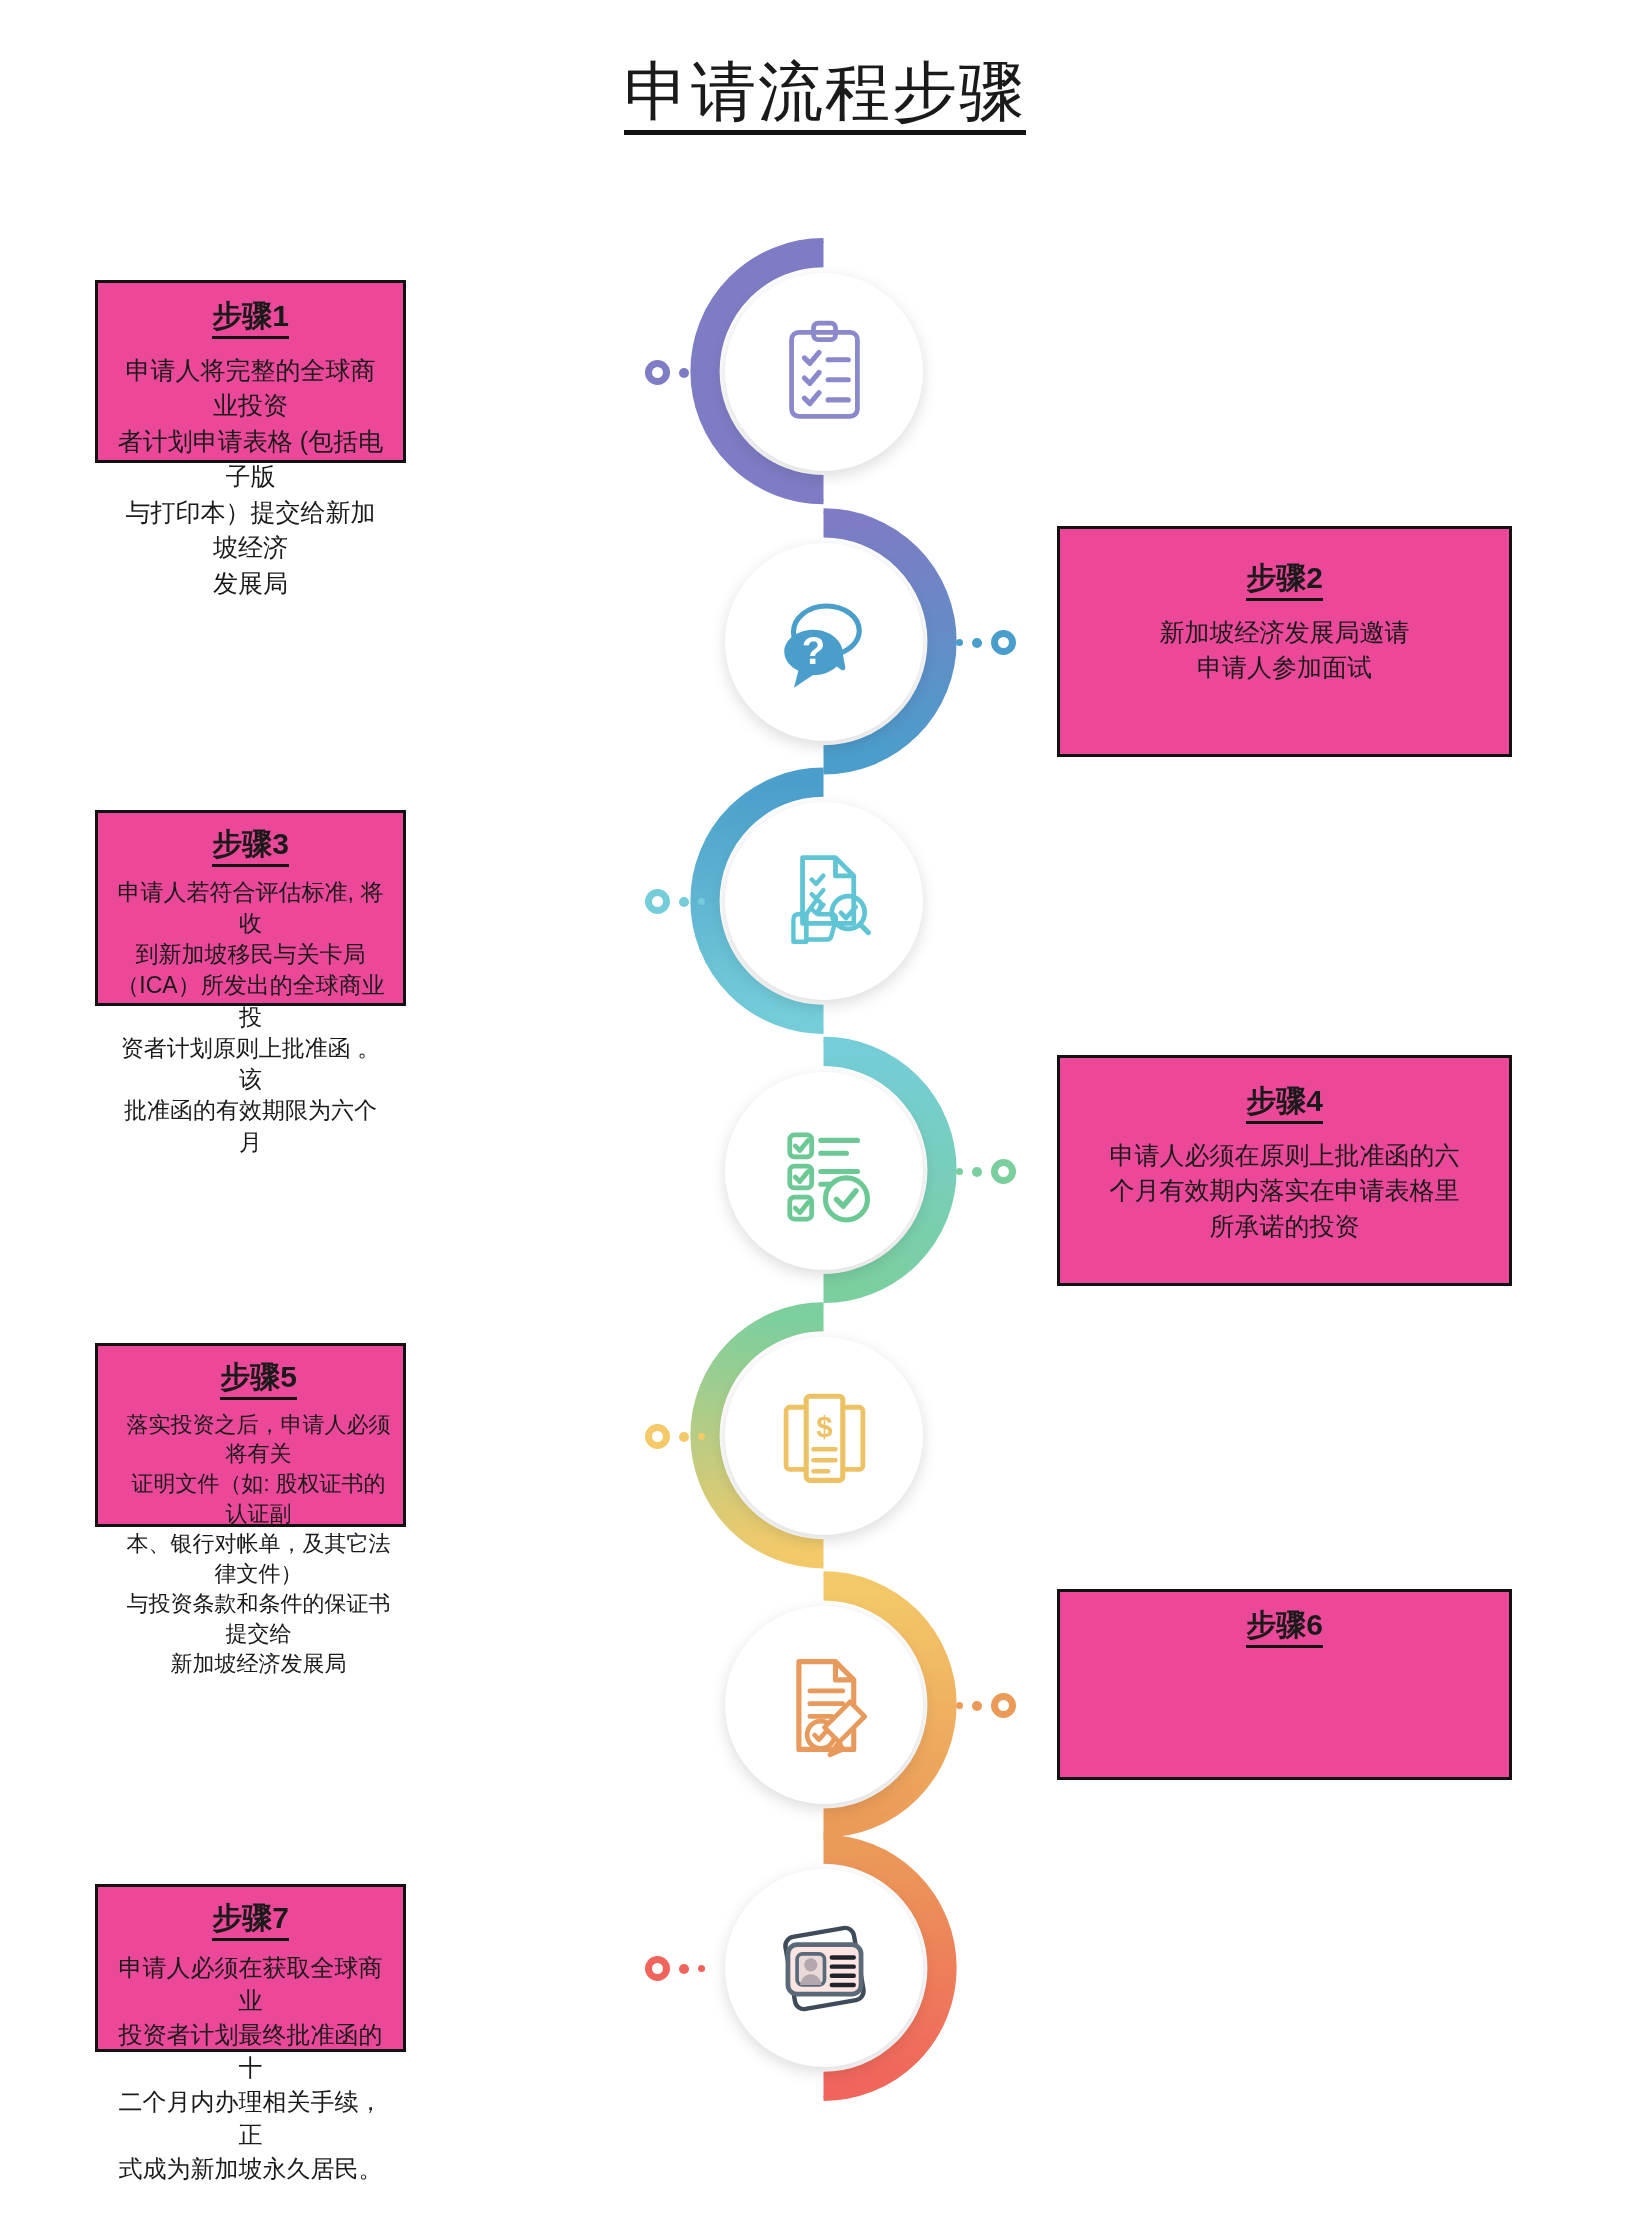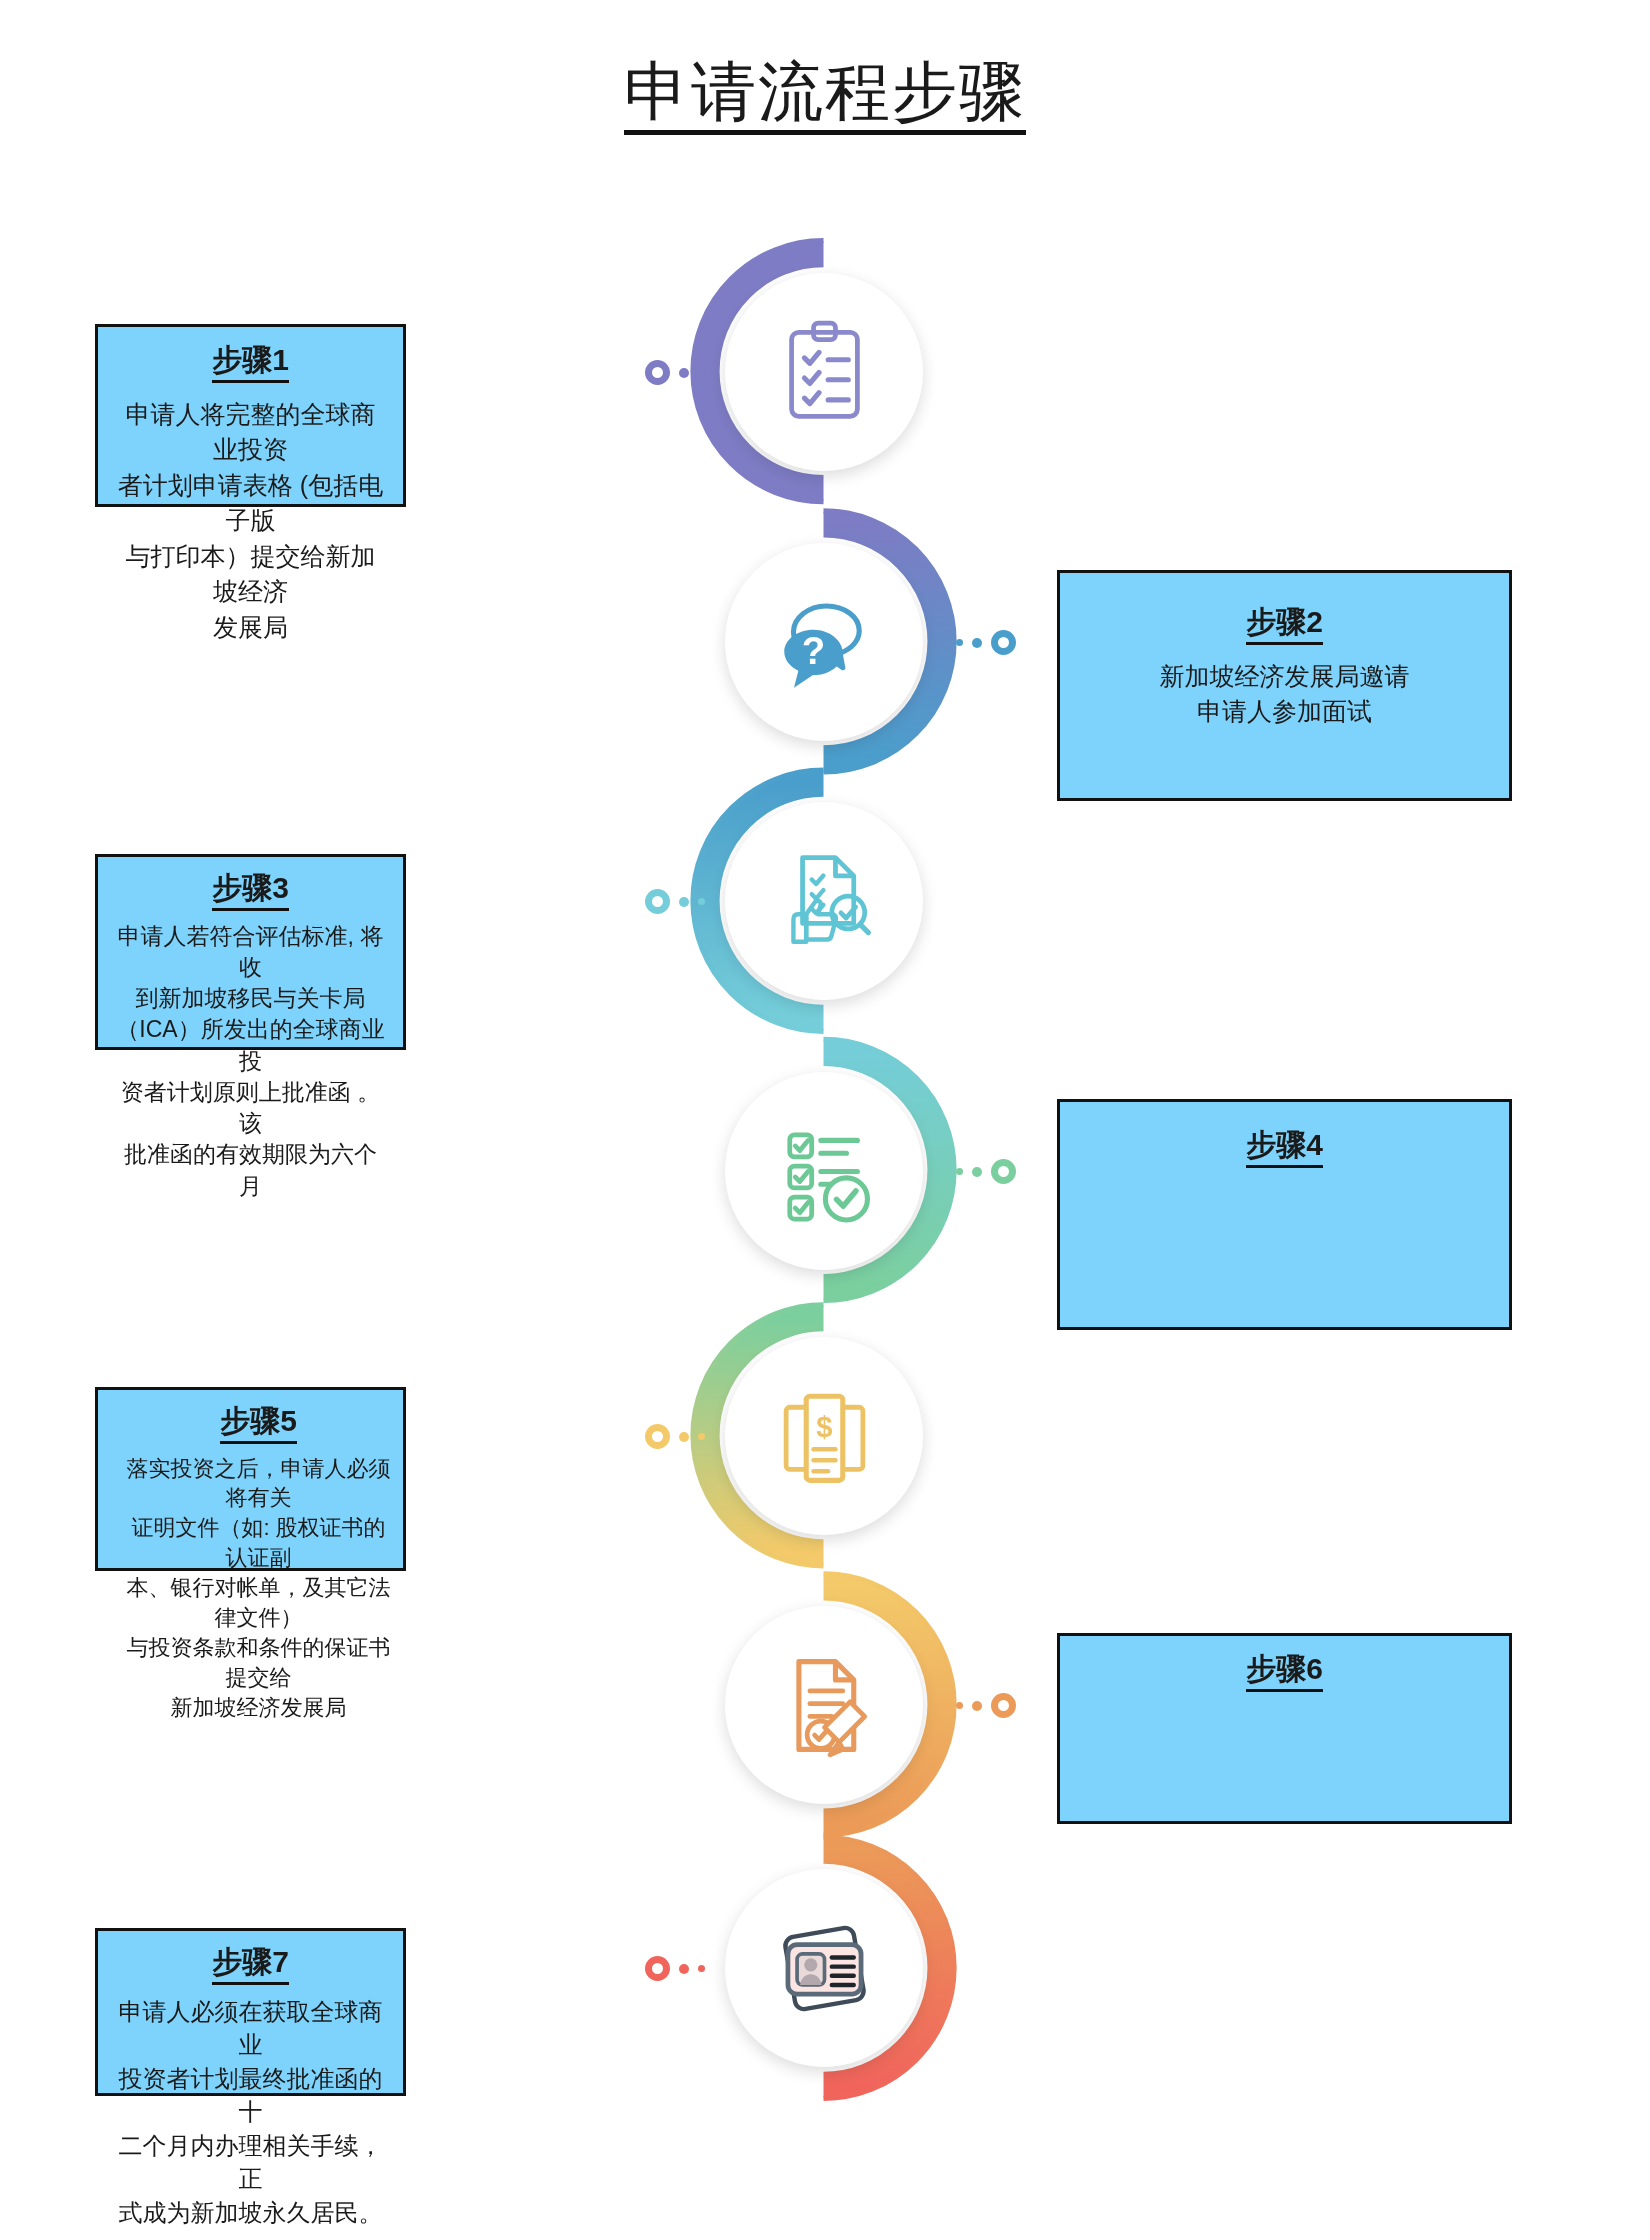--- a/index.html
+++ b/index.html
@@ -48,24 +48,23 @@
     width:25px;height:25px;border-radius:50%;
     border:7px solid currentColor;box-sizing:border-box;
   }
   .connector .d1{width:10px;height:10px;border-radius:50%;background:currentColor;}
   .connector .d2{width:7px;height:7px;border-radius:50%;background:currentColor;}
   .connector.left{right:-4px;}
   .connector.right{left:261px;}
 
   
   .box{
-    position:absolute;border:3px solid #111;background:#7dd3fc;
+    position:absolute;border:3px solid #111;background:#ec4899;
     box-sizing:border-box;padding:16px 18px 18px;
     text-align:center;
-    margin-top:44px;
   }
   .box .step-label{
     font-size:30px;font-weight:bold;line-height:1.15;
     display:inline-block;border-bottom:3px solid #111;
     padding-bottom:2px;margin-bottom:14px;
   }
   .box .step-body{
     font-size:25px;line-height:1.42;color:#1a1a1a;text-align:center;
     white-space:pre-line;
   }
@@ -224,20 +223,23 @@
     </svg>
   </div>
   <div class="connector right" style="color:#7bcf9e;flex-direction:row-reverse;">
     <span class="ring"></span>
     <span class="d1"></span>
     <span class="d2"></span>
   </div>
 </div>
 <div class="box" style="left: 1057px; top: 1055px; width: 455px; height: 231px; padding-top: 26px;">
   <div class="step-label">步骤4</div>
+  <div class="step-body">申请人必须在原则上批准函的六
+个月有效期内落实在申请表格里
+所承诺的投资</div>
 </div>
 
 <div class="node" style="left:695px;top:1307px;">
   <div class="disc">
     <svg viewBox="0 0 64 64">
       <rect x="11" y="16" width="17" height="34" rx="2" fill="none" stroke="#edc264" stroke-width="2.6"></rect>
       <rect x="36" y="16" width="17" height="34" rx="2" fill="none" stroke="#edc264" stroke-width="2.6"></rect>
       <rect x="22" y="10" width="20" height="46" rx="2" fill="#ffffff" stroke="#edc264" stroke-width="2.8"></rect>
       <text x="32" y="32" font-family="Liberation Sans, sans-serif" font-size="16" font-weight="bold" fill="#edc264" text-anchor="middle">$</text>
       <line x1="26" y1="39" x2="38" y2="39" stroke="#edc264" stroke-width="2.4" stroke-linecap="round"></line>

